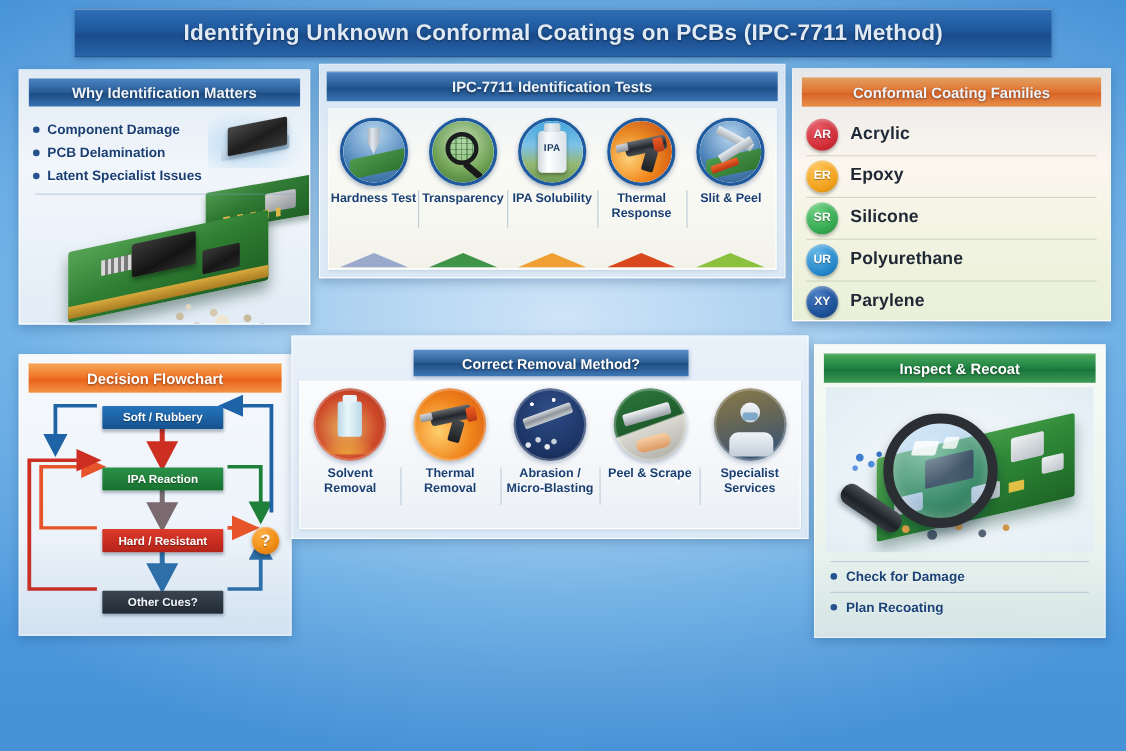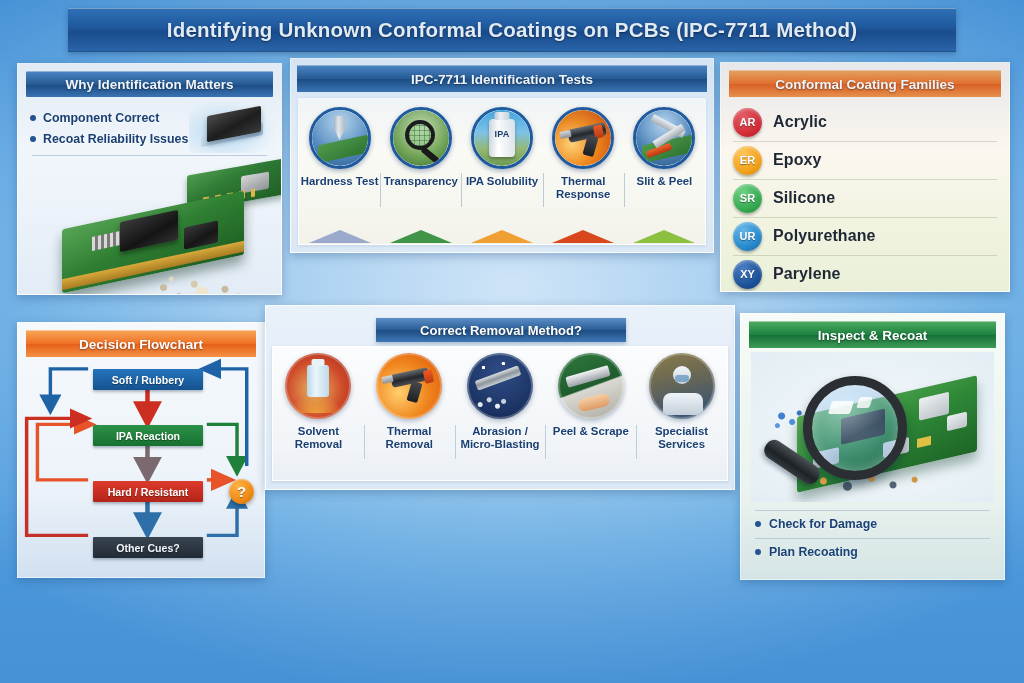--- a/index.html
+++ b/index.html
@@ -428,25 +428,29 @@
       </div>
       <div class="pcb-art-sm">
         <div class="board"></div>
           <div class="ic"></div>
           <div class="pad"></div>
       </div>
 
       <div class="why-list">
         <div class="why-item">
           <span class="dot"></span>
-          <span>Component Correct</span>
+          <span>Component Damage</span>
         </div>
         <div class="why-item">
           <span class="dot"></span>
-          <span>Recoat Reliability Issues</span>
+          <span>PCB Delamination</span>
+        </div>
+        <div class="why-item">
+          <span class="dot"></span>
+          <span>Latent Specialist Issues</span>
         </div>
         <div class="why-rule"></div>
       </div>
 
       <div class="pcb-big">
         <div class="board"></div>
         <div class="edge"></div>
         <div class="bigchip"></div>
         <div class="chip2"></div>
         <div class="caps"></div>

